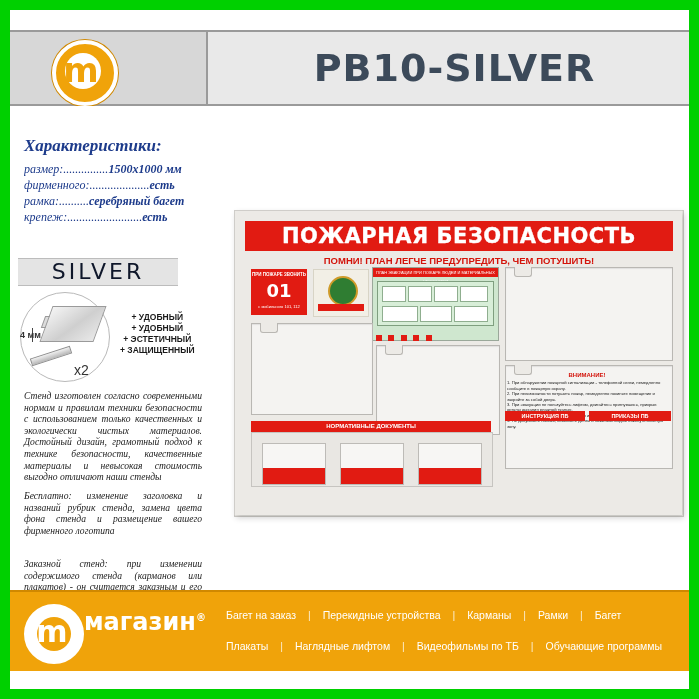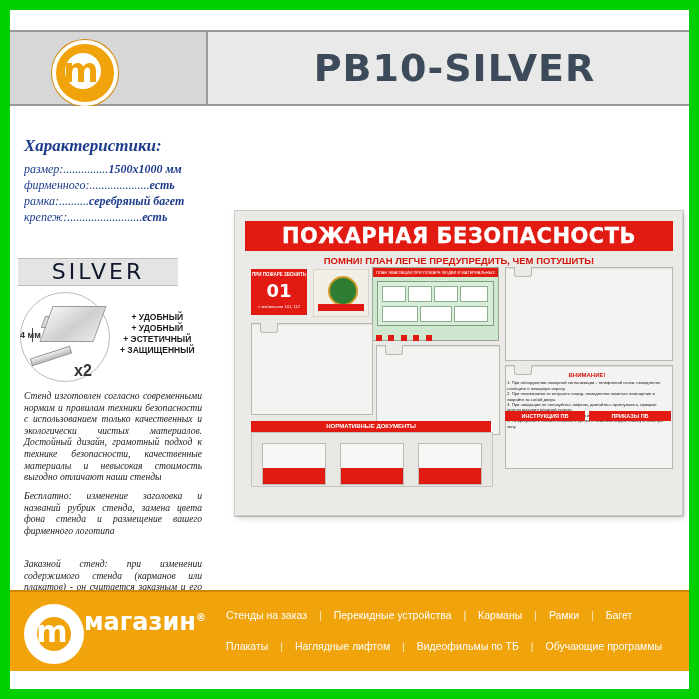--- a/index.html
+++ b/index.html
@@ -86,21 +86,21 @@
     position:absolute;left:4px;top:42px;font-size:9px;color:#333;font-weight:bold;
   }
   .mm-arrow{
     position:absolute;left:16px;top:40px;width:1px;height:14px;background:#444;
   }
   .screw{
     position:absolute;left:14px;top:64px;width:40px;height:6px;
     background:linear-gradient(#f0f0f0,#b6b6b6);border:1px solid #8d8d8d;transform:rotate(-18deg);
   }
   .x2{
-    position:absolute;left:58px;top:74px;font-size:16px;color:#333;font-weight:bold;
+    position:absolute;left:58px;top:74px;font-size:14px;color:#333;font-weight:normal;
   }
   .bullets{
     position:absolute;left:104px;top:24px;font-size:8.5px;color:#1a1a1a;line-height:11px;font-weight:bold;text-align:center;
   }
   .para{
     position:absolute;left:14px;width:178px;
     font-family:"Liberation Serif", serif;font-size:9.6px;line-height:11.6px;color:#1b1b1b;
     text-align:justify;font-style:italic;
   }
   .p1{top:284px;}
@@ -343,21 +343,21 @@
 
   <div class="footer">
     <div class="foot-logo">
       <div class="foot-circle"></div>
       <div class="foot-m">m</div>
       <div class="foot-t1"><span>магазин</span><sup>®</sup></div>
     </div>
 
     <div class="foot-links">
       <div class="fl-row">
-        <span>Стенды на заказ</span>
+        <span>Багет на заказ</span>
         <span class="fl-sep">|</span>
         <span>Перекидные устройства</span>
         <span class="fl-sep">|</span>
         <span>Карманы</span>
         <span class="fl-sep">|</span>
         <span>Рамки</span>
         <span class="fl-sep">|</span>
         <span>Багет</span>
       </div>
       <div class="fl-row">

